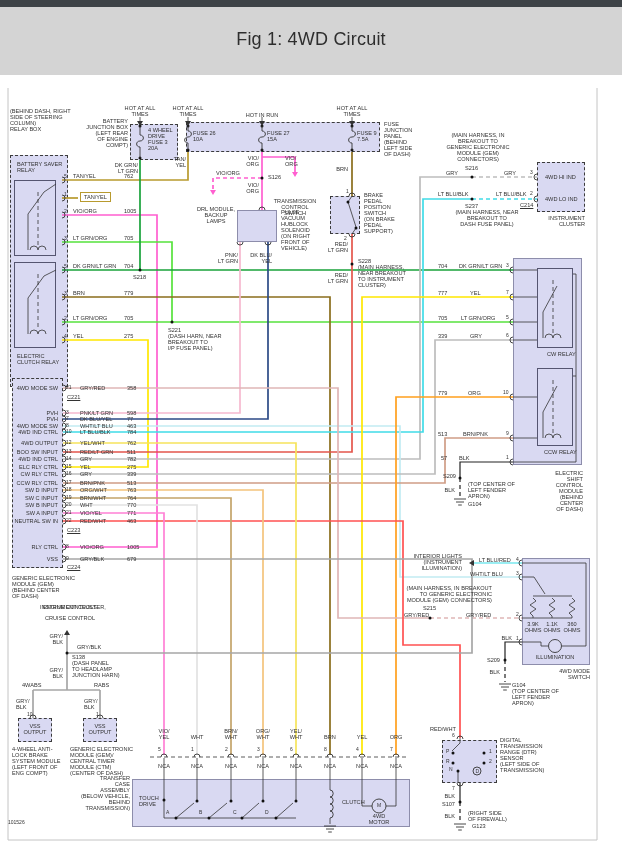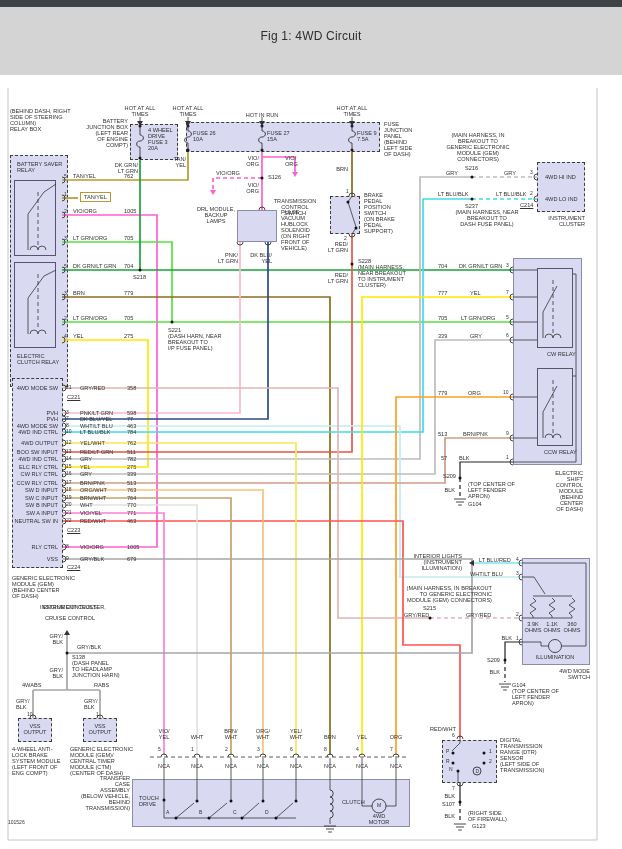--- a/index.html
+++ b/index.html
@@ -1,19 +1,19 @@
 <!DOCTYPE html>
 <html><head>
 <meta charset="utf-8">
 <style>
   html,body{margin:0;padding:0;background:#fff;font-family:"Liberation Sans",sans-serif;}
   #stage{position:relative;width:622px;height:849px;overflow:hidden;background:#fff;}
   .topbar{position:absolute;left:0;top:0;width:622px;height:7px;background:#3e4347;}
   .band{position:absolute;left:0;top:7px;width:622px;height:68px;background:#d4d4d4;}
-  .title{position:absolute;left:0;top:22px;width:100%;text-align:center;font-size:12px;color:#2e2e2e;letter-spacing:.2px;}
+  .title{position:absolute;left:0;top:22px;width:100%;text-align:center;font-size:18px;color:#2e2e2e;letter-spacing:.2px;}
   #diagram{position:absolute;left:0;top:0;width:622px;height:849px;}
   .bx{position:absolute;background:#d9d9f2;box-sizing:border-box;z-index:1;}
   .bx.dash{border:1px dashed #3c3c3c;}
   .bx.solid{border:1px solid #8d8dab;}
   .bx.inner{background:none;border:1px solid #555570;z-index:2;}
   svg{position:absolute;left:0;top:0;z-index:2;}
   .lb{position:absolute;font-size:5.6px;line-height:1.08;color:#333;white-space:pre-line;z-index:3;}
   .lb.pin{font-size:5px;}
   .lb.u{text-decoration:underline;}
   .lb.boxed{border:1px solid #b89a2e;padding:1px 3px;background:#fff;}

